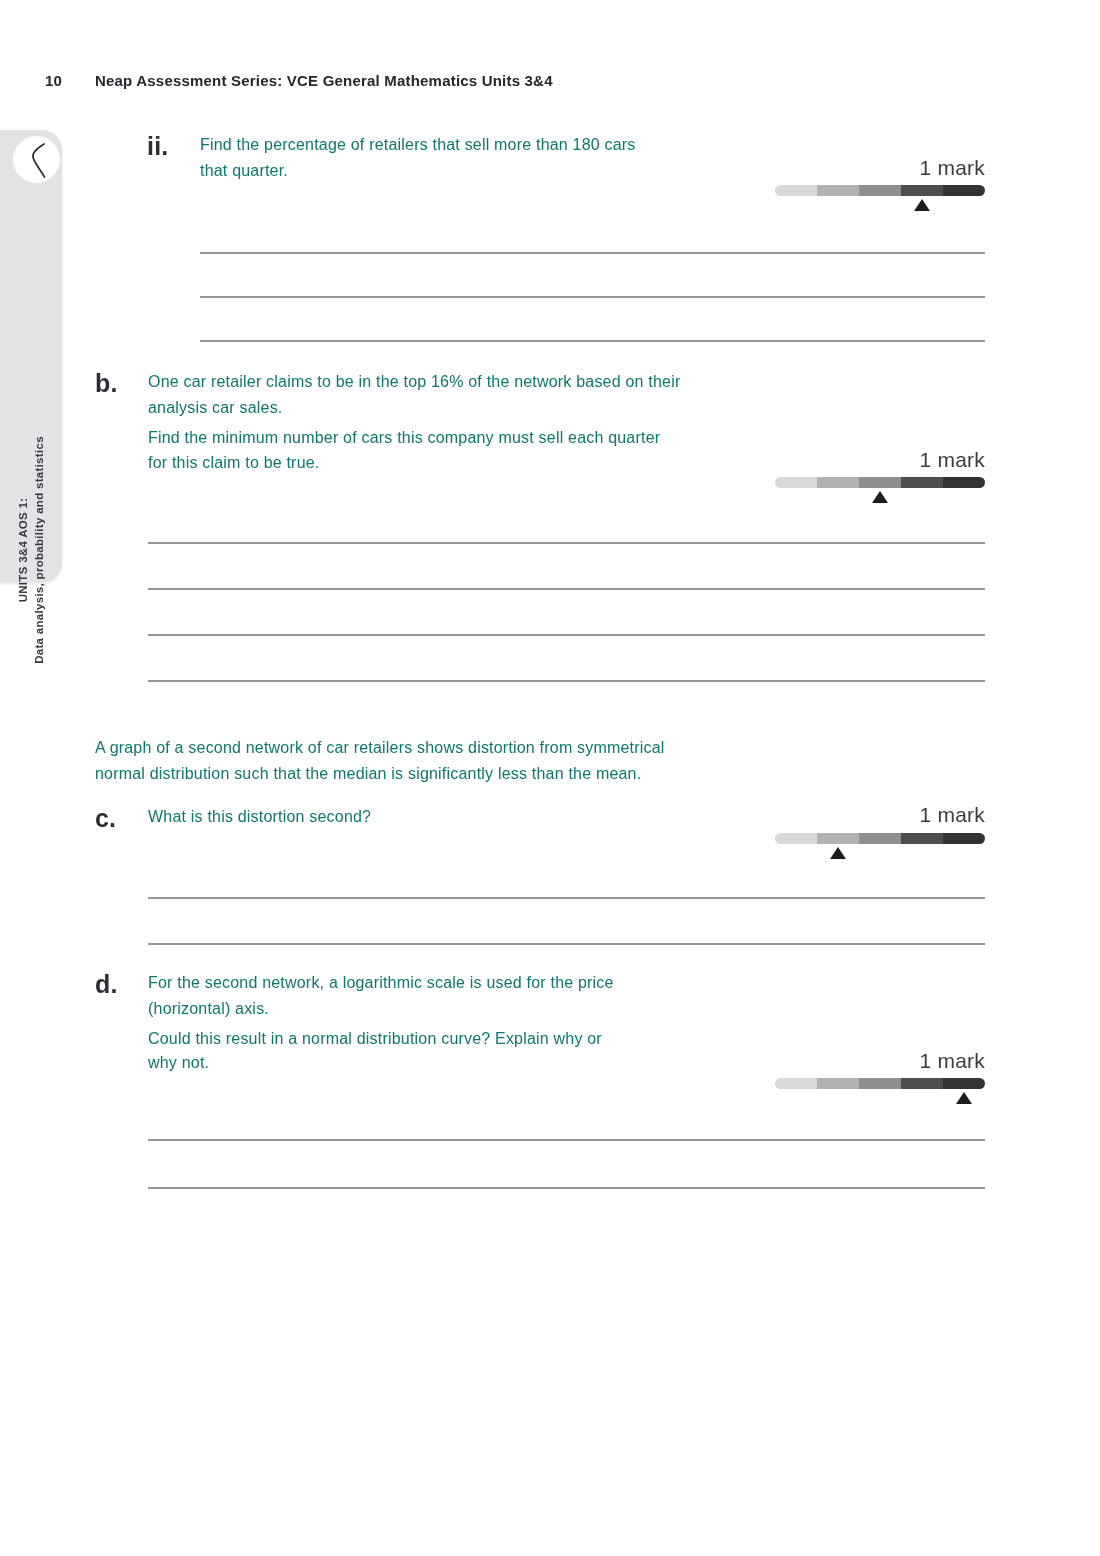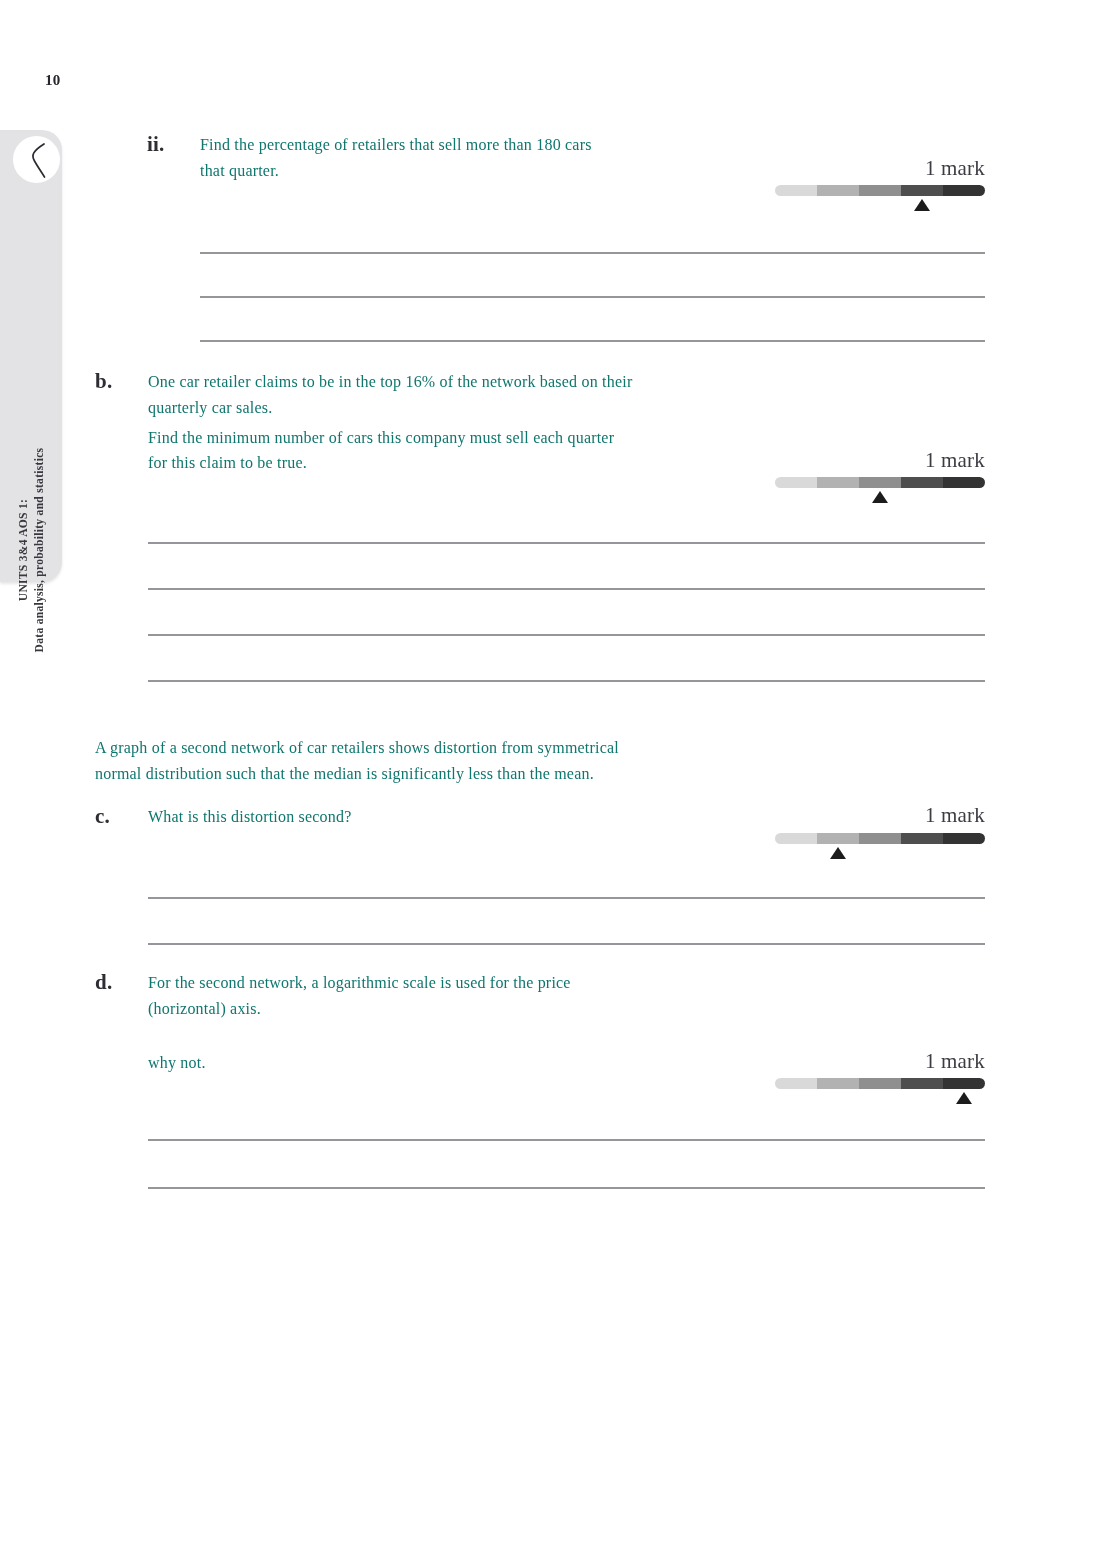--- a/index.html
+++ b/index.html
@@ -1,26 +1,26 @@
 <!DOCTYPE html>
 <html><head>
 <meta charset="utf-8">
 <style>
   html,body{margin:0;padding:0;background:#ffffff;}
   .page{
     position:relative;
     width:1100px;height:1556px;
     background:#ffffff;
-    font-family:Liberation Serif, serif;
+    font-family:Liberation Sans, sans-serif;
     color:#43434a;
     overflow:hidden;
   }
   .abs{position:absolute;}
   .txt{font-size:16px;line-height:26px;letter-spacing:.2px;color:#0f766e;white-space:nowrap;}
-  .lbl{font-size:21px;font-weight:bold;color:#2d2d33;letter-spacing:.2px;white-space:nowrap;}
+  .lbl{font-size:25px;font-weight:bold;color:#2d2d33;letter-spacing:.2px;white-space:nowrap;}
   .hdr{font-size:15px;font-weight:bold;color:#26262c;letter-spacing:.2px;white-space:nowrap;}
   .mark{font-size:21px;color:#3c3c42;letter-spacing:.2px;width:210px;text-align:right;}
   .answer-line{border-top:2px solid #96969a;height:0;}
   .mark-bar-wrap{width:210px;height:26px;}
   .mark-bar{position:absolute;left:0;top:0;width:210px;height:11px;border-radius:6px;overflow:hidden;}
   .marker-arrow{
     position:absolute;top:14px;width:0;height:0;
     border-left:8px solid transparent;
     border-right:8px solid transparent;
     border-bottom:12px solid #1c1c1c;
@@ -45,20 +45,21 @@
     color:#38383e;font-weight:bold;
   }
   .sidebar-text span{display:block;}
 </style>
 </head>
 <body>
 
 <div class="page">
 
   <div class="abs hdr" style="left:45px;top:72px;">10</div>
+  <div class="abs hdr" style="left:95px;top:72px;">Neap Assessment Series: VCE General Mathematics Units 3&amp;4</div>
 
   <div class="abs sidebar-tab">
     <div class="sidebar-circle">
       <svg width="34" height="38" viewBox="0 0 34 38">
         <path d="M24 3 C 13 10, 11 14, 14.5 20 C 17 24.5, 21 30.5, 24.5 36" fill="none" stroke="#2b2b31" stroke-width="1.7" stroke-linecap="round"></path>
       </svg>
     </div>
     <div class="sidebar-text">
       <span>UNITS 3&amp;4 AOS 1:</span>
       <span>Data analysis, probability and statistics</span>
@@ -72,21 +73,21 @@
   <div class="abs mark-bar-wrap" style="left:775px;top:185px;">
     <div class="mark-bar" style="background: linear-gradient(90deg, rgb(217, 217, 217) 0%, rgb(217, 217, 217) 20%, rgb(178, 178, 178) 20%, rgb(178, 178, 178) 40%, rgb(143, 143, 143) 40%, rgb(143, 143, 143) 60%, rgb(78, 78, 78) 60%, rgb(78, 78, 78) 80%, rgb(51, 51, 51) 80%, rgb(51, 51, 51) 100%);"></div>
     <div class="marker-arrow" style="left: calc(70% - 8px); border-bottom-color: rgb(28, 28, 28);"></div>
   </div>
   <div class="abs answer-line" style="left:200px;top:252px;width:785px;"></div>
   <div class="abs answer-line" style="left:200px;top:296px;width:785px;"></div>
   <div class="abs answer-line" style="left:200px;top:340px;width:785px;"></div>
 
   <div class="abs lbl" style="left:95px;top:369px;">b.</div>
   <div class="abs txt" style="left:148px;top:369px;">One car retailer claims to be in the top 16% of the network based on their</div>
-  <div class="abs txt" style="left:148px;top:395px;">quarterly car sales.</div>
+  <div class="abs txt" style="left:148px;top:395px;">analysis car sales.</div>
   <div class="abs txt" style="left:148px;top:425px;">Find the minimum number of cars this company must sell each quarter</div>
   <div class="abs txt" style="left:148px;top:450px;text-align:center;">for this claim to be true.</div>
   <div class="abs mark" style="left:775px;top:448px;">1 mark</div>
   <div class="abs mark-bar-wrap" style="left:775px;top:477px;">
     <div class="mark-bar" style="background: linear-gradient(90deg, rgb(217, 217, 217) 0%, rgb(217, 217, 217) 20%, rgb(178, 178, 178) 20%, rgb(178, 178, 178) 40%, rgb(143, 143, 143) 40%, rgb(143, 143, 143) 60%, rgb(78, 78, 78) 60%, rgb(78, 78, 78) 80%, rgb(51, 51, 51) 80%, rgb(51, 51, 51) 100%);"></div>
     <div class="marker-arrow" style="left: calc(50% - 8px); border-bottom-color: rgb(28, 28, 28);"></div>
   </div>
   <div class="abs answer-line" style="left:148px;top:542px;width:837px;"></div>
   <div class="abs answer-line" style="left:148px;top:588px;width:837px;"></div>
   <div class="abs answer-line" style="left:148px;top:634px;width:837px;"></div>
@@ -101,20 +102,21 @@
   <div class="abs mark-bar-wrap" style="left:775px;top:833px;">
     <div class="mark-bar" style="background: linear-gradient(90deg, rgb(217, 217, 217) 0%, rgb(217, 217, 217) 20%, rgb(178, 178, 178) 20%, rgb(178, 178, 178) 40%, rgb(143, 143, 143) 40%, rgb(143, 143, 143) 60%, rgb(78, 78, 78) 60%, rgb(78, 78, 78) 80%, rgb(51, 51, 51) 80%, rgb(51, 51, 51) 100%);"></div>
     <div class="marker-arrow" style="left: calc(30% - 8px); border-bottom-color: rgb(28, 28, 28);"></div>
   </div>
   <div class="abs answer-line" style="left:148px;top:897px;width:837px;"></div>
   <div class="abs answer-line" style="left:148px;top:943px;width:837px;"></div>
 
   <div class="abs lbl" style="left:95px;top:970px;">d.</div>
   <div class="abs txt" style="left:148px;top:970px;">For the second network, a logarithmic scale is used for the price</div>
   <div class="abs txt" style="left:148px;top:996px;">(horizontal) axis.</div>
+  <div class="abs txt" style="left:148px;top:1026px;">Could this result in a normal distribution curve? Explain why or</div>
   <div class="abs txt" style="left:148px;top:1050px;">why not.</div>
   <div class="abs mark" style="left:775px;top:1049px;">1 mark</div>
   <div class="abs mark-bar-wrap" style="left:775px;top:1078px;">
     <div class="mark-bar" style="background: linear-gradient(90deg, rgb(217, 217, 217) 0%, rgb(217, 217, 217) 20%, rgb(178, 178, 178) 20%, rgb(178, 178, 178) 40%, rgb(143, 143, 143) 40%, rgb(143, 143, 143) 60%, rgb(78, 78, 78) 60%, rgb(78, 78, 78) 80%, rgb(51, 51, 51) 80%, rgb(51, 51, 51) 100%);"></div>
     <div class="marker-arrow" style="left: calc(90% - 8px); border-bottom-color: rgb(28, 28, 28);"></div>
   </div>
   <div class="abs answer-line" style="left:148px;top:1139px;width:837px;"></div>
   <div class="abs answer-line" style="left:148px;top:1187px;width:837px;"></div>
 
 </div>

